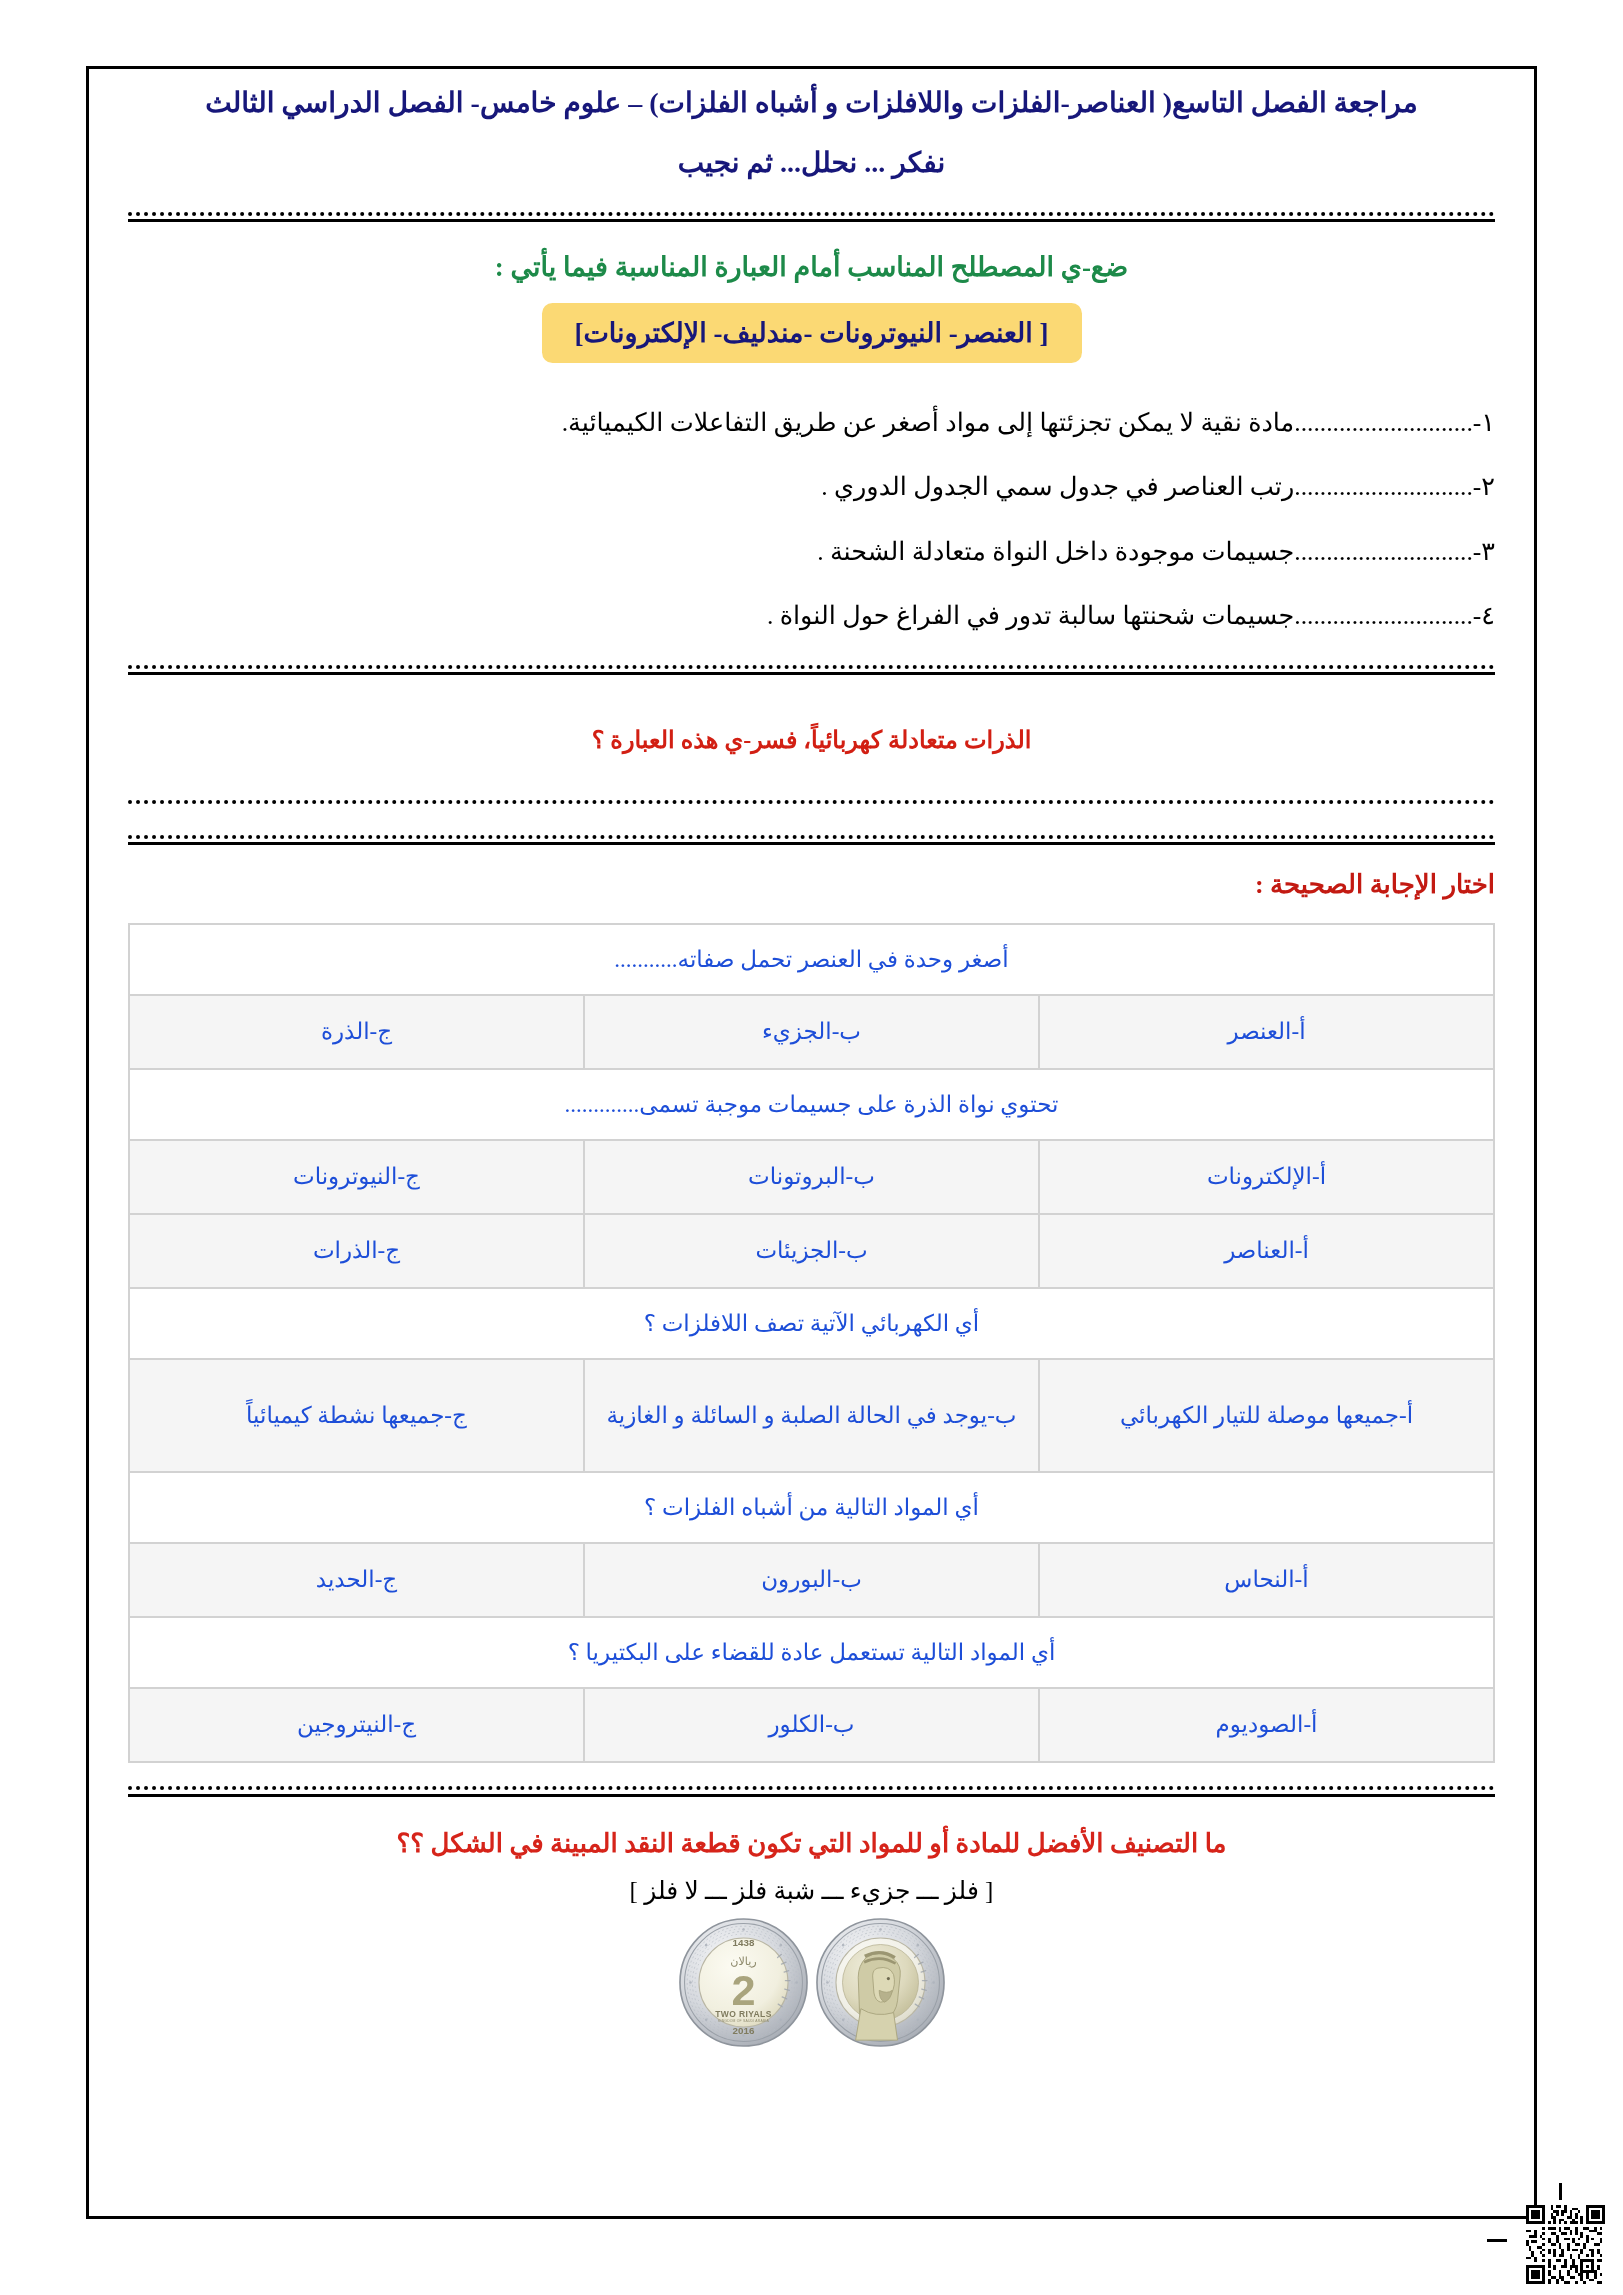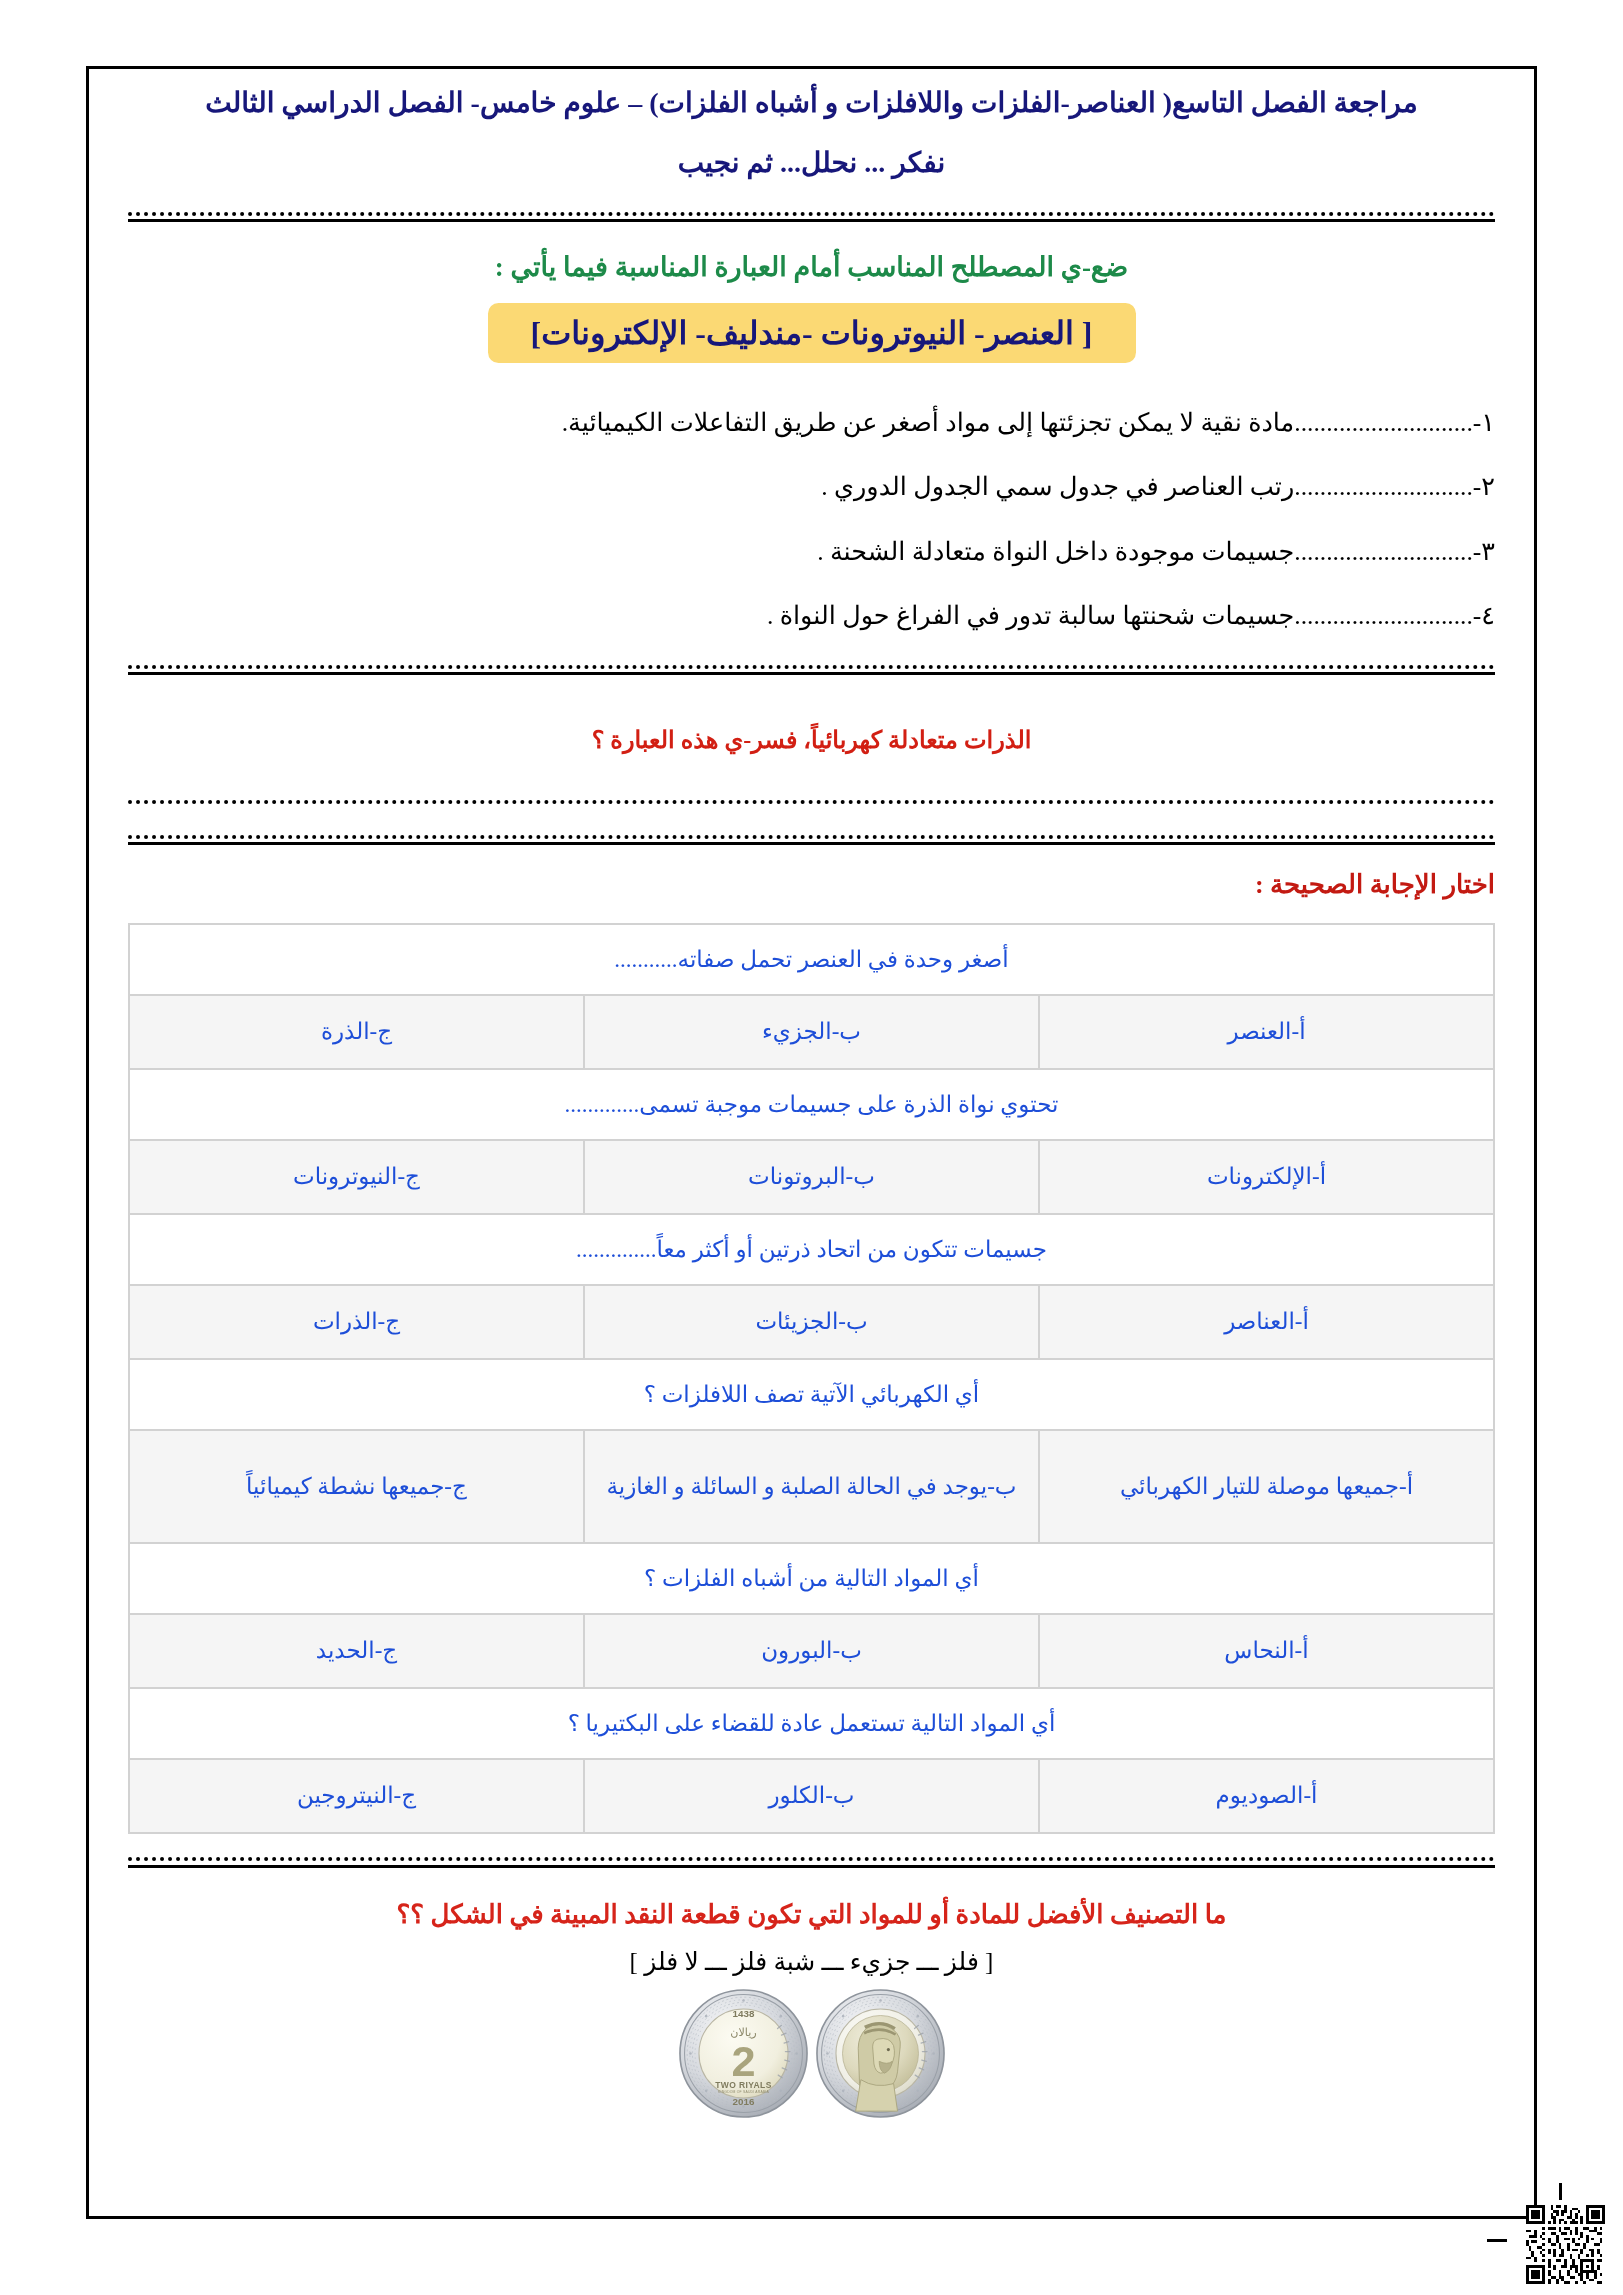--- a/index.html
+++ b/index.html
@@ -78,28 +78,28 @@
 
   
   .wordbank-wrap {
     display: flex;
     justify-content: center;
     margin-top: 19.6px;
   }
   .wordbank {
     background: #fbd974;
     border-radius: 10.5px;
-    width: 648px;
+    width: 540px;
     height: 60px;
     display: flex;
     align-items: center;
     justify-content: center;
     color: #17177a;
     font-weight: bold;
-    font-size: 32px;
+    font-size: 27px;
   }
 
   
   .q-list { margin-top: 43px; }
   .q-item {
     font-size: 25.5px;
     color: #000000;
     text-align: right;
     line-height: 1.35;
     margin-bottom: 30px;
@@ -272,23 +272,20 @@
 
         <tr>
           <td class="q-cell" colspan="3">تحتوي نواة الذرة على جسيمات موجبة تسمى.............</td>
         </tr>
         <tr>
           <td class="opt col-a">أ-الإلكترونات</td>
           <td class="opt col-b">ب-البروتونات</td>
           <td class="opt col-c">ج-النيوترونات</td>
         </tr>
 
-        <tr>
-          <td class="q-cell" colspan="3">جسيمات تتكون من اتحاد ذرتين أو أكثر معاً..............</td>
-        </tr>
         <tr>
           <td class="opt col-a">أ-العناصر</td>
           <td class="opt col-b">ب-الجزيئات</td>
           <td class="opt col-c">ج-الذرات</td>
         </tr>
 
         <tr>
           <td class="q-cell" colspan="3">أي الكهربائي الآتية تصف اللافلزات ؟</td>
         </tr>
         <tr>

